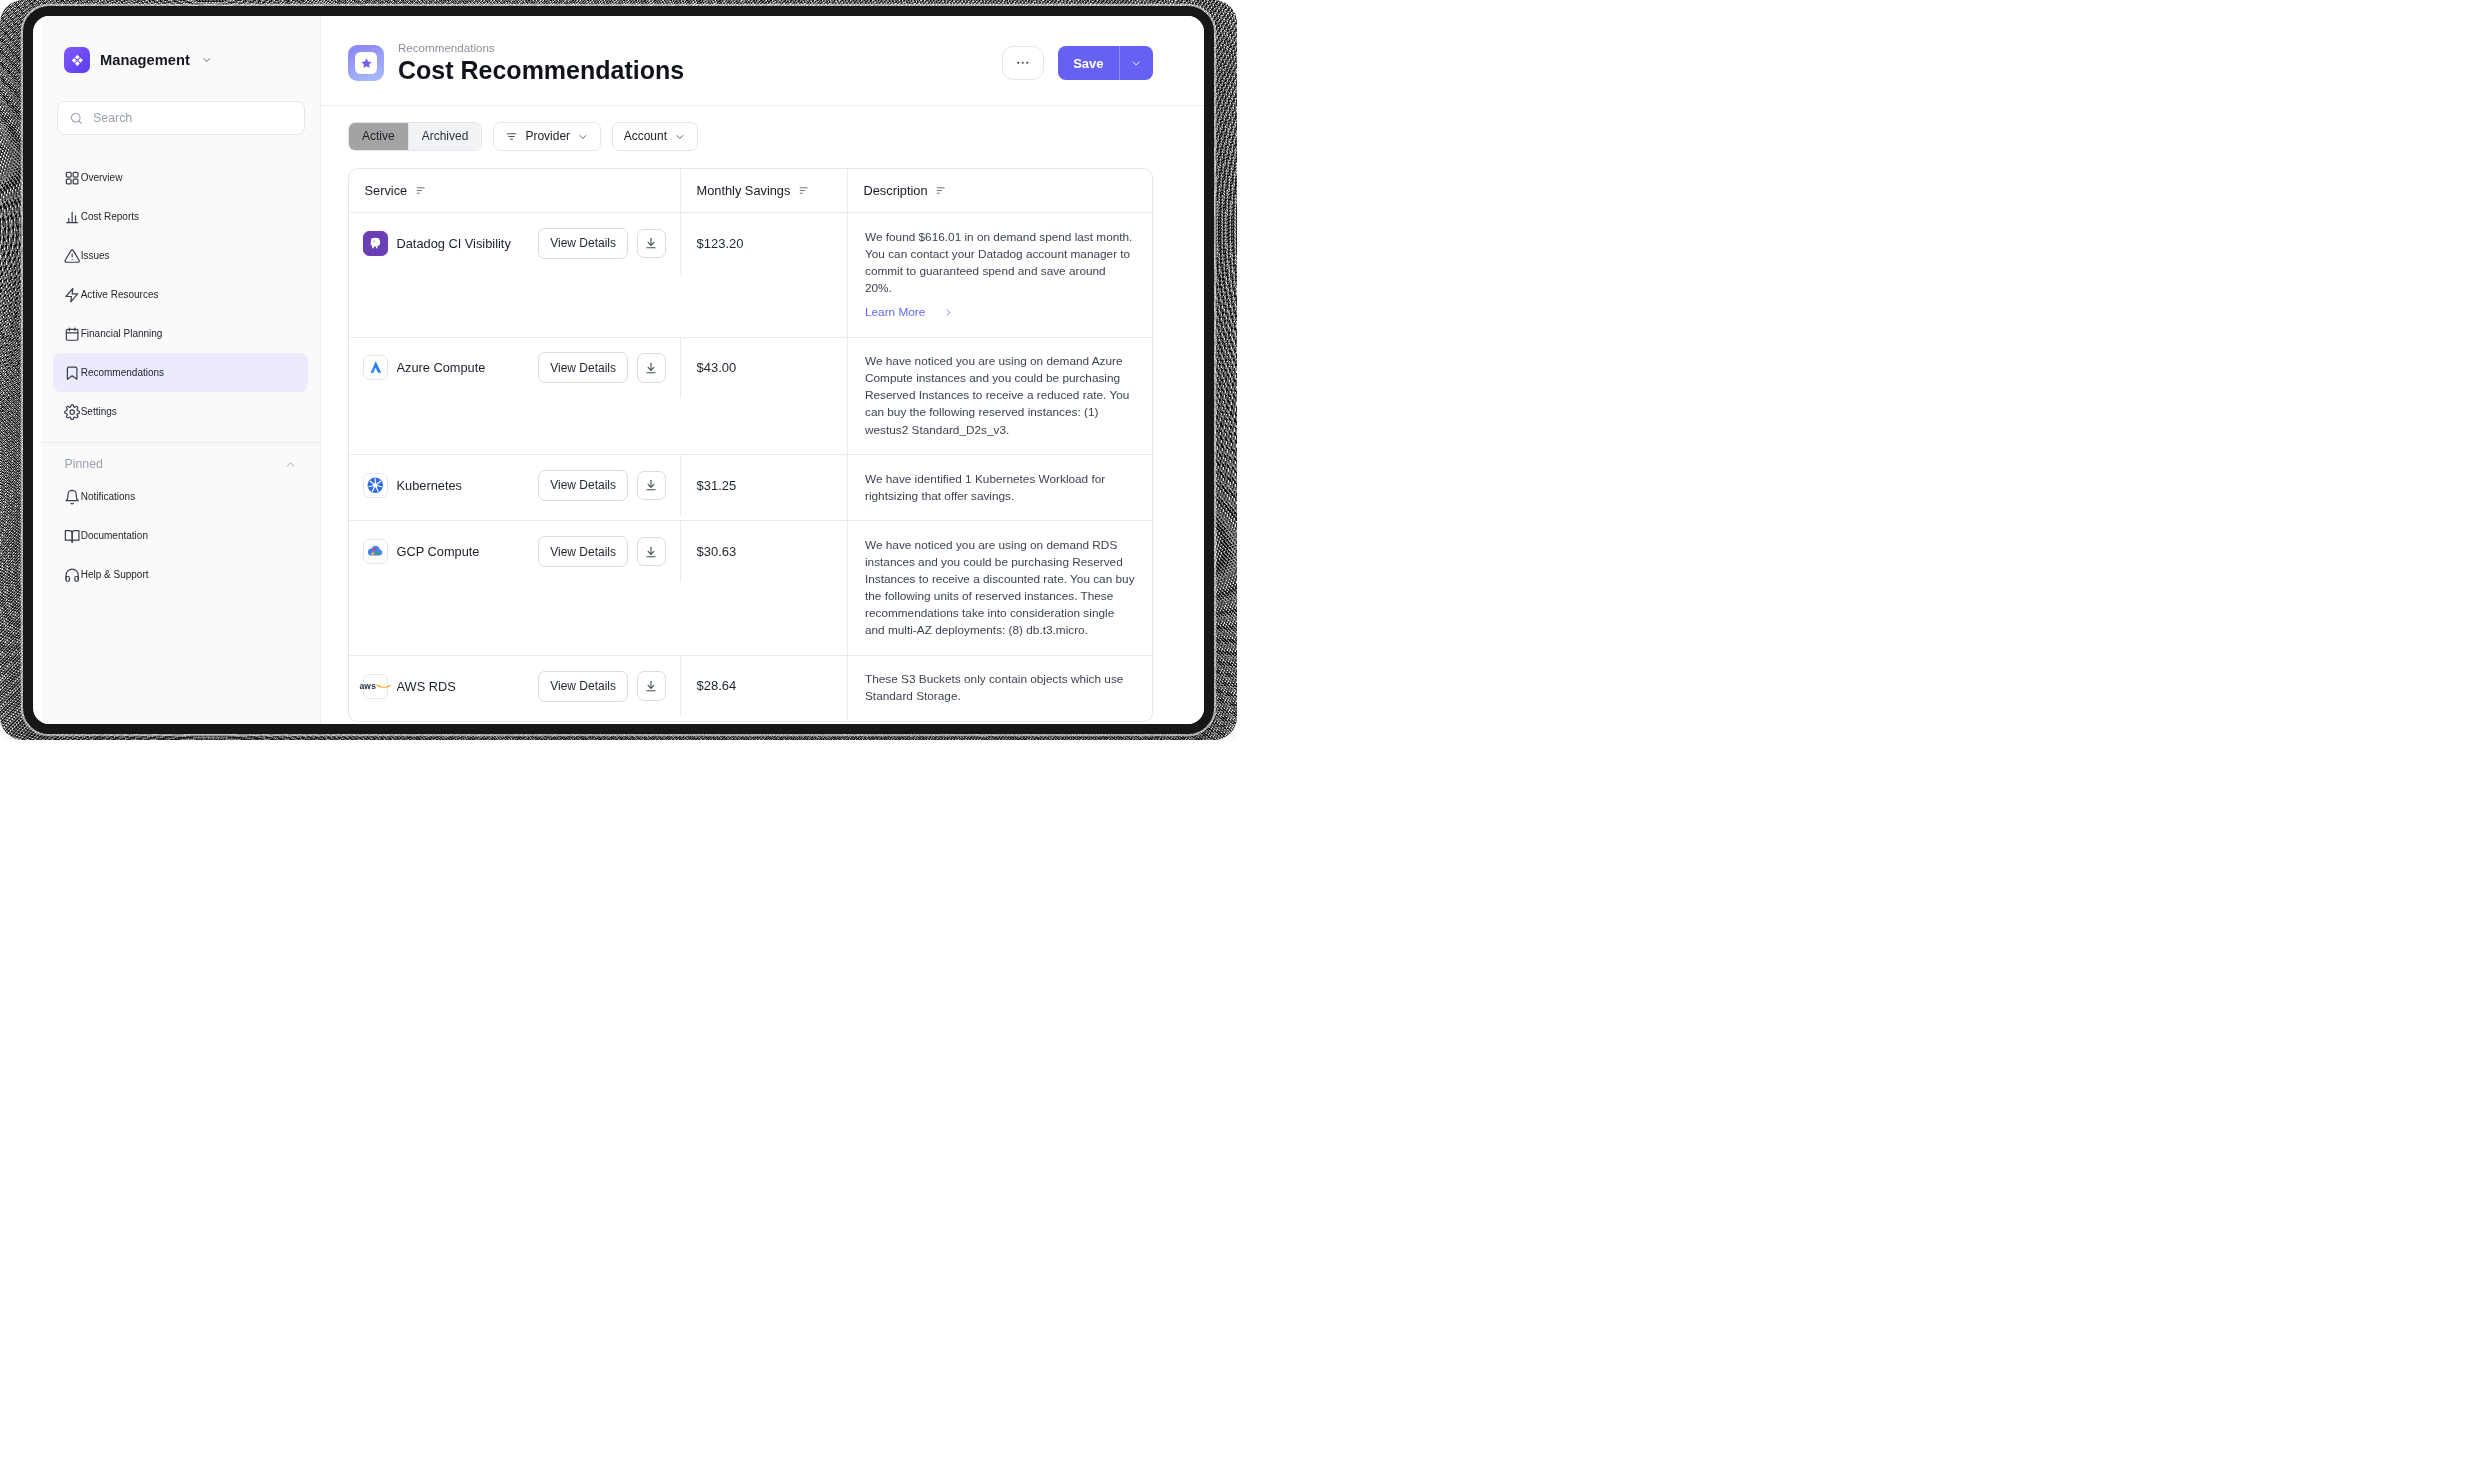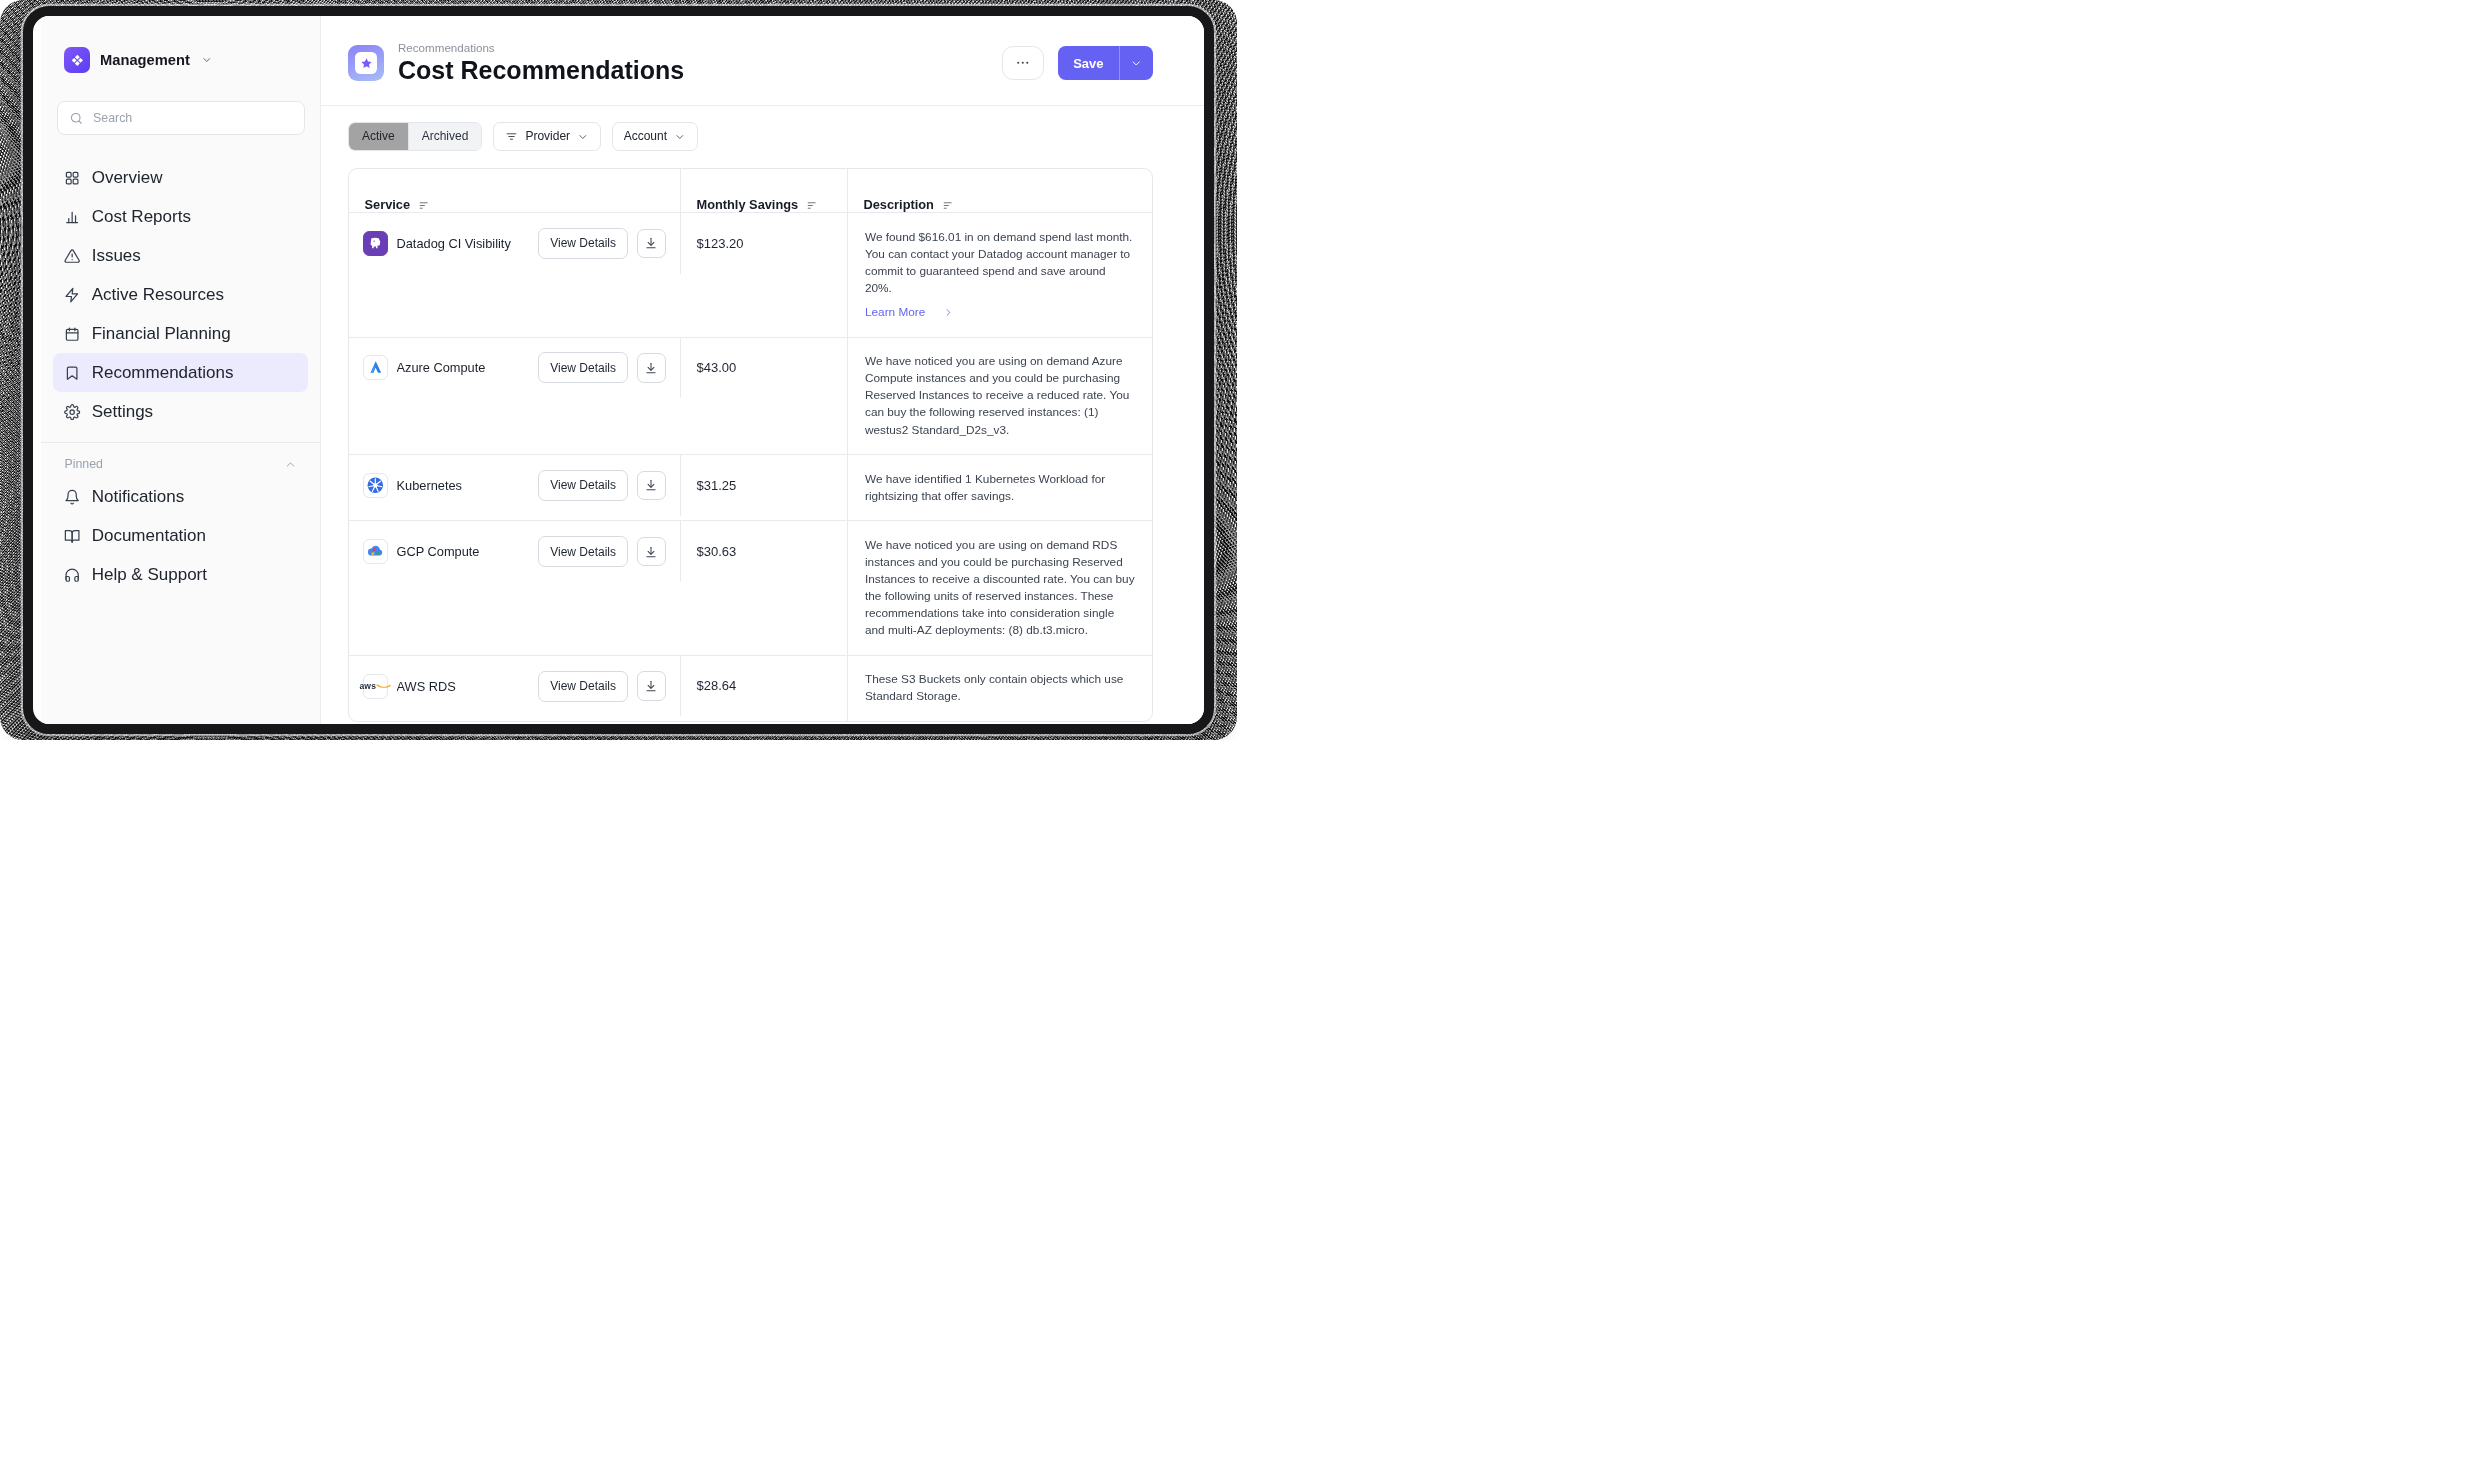--- a/index.html
+++ b/index.html
@@ -27,21 +27,21 @@
   .sidebar{width:279px;min-width:279px;background:#fafafa;border-right:0.8px solid #ececf0;display:flex;flex-direction:column;}
   .workspace{display:flex;align-items:center;gap:10px;padding:31px 23px 0;}
   .ws-logo{width:26px;height:26px;border-radius:7px;background:linear-gradient(135deg,#8057f8,#5b3df2);display:flex;align-items:center;justify-content:center;flex:none;}
   .ws-name{font-size:14.7px;font-weight:700;color:#15181e;}
   .caret{color:#4b515c;display:flex;margin-left:1.6px;}
   .search-box{margin:28px 15.5px 0;height:34px;border:0.8px solid #e4e6ea;border-radius:7.8px;background:#fff;display:flex;align-items:center;gap:7.8px;padding:0 11px;box-sizing:border-box;}
   .search-box svg{color:#9aa1ad;flex:none;}
   .search-box input{border:0;outline:none;background:transparent;font-family:inherit;font-size:12.4px;color:#111722;width:100%;}
   .search-box input::placeholder{color:#9aa1ad;}
   .nav{margin-top:23px;padding:0 12.4px;display:flex;flex-direction:column;}
-  .nav-item{display:flex;align-items:center;gap:11px;height:39px;padding:0 11px;border-radius:7.8px;font-size:17px;color:#20262f;cursor:pointer;}
+  .nav-item{display:flex;align-items:center;height:39px;padding:0 11px;border-radius:7.8px;font-size:10px;color:#20262f;cursor:pointer;}
   .nav-item.active{background:#eceafd;}
   .nav-item .ic{color:#39404d;}
   .pinned{margin-top:11px;border-top:0.8px solid #e9eaee;padding:12.4px 12.4px 0;}
   .pinned-header{display:flex;align-items:center;justify-content:space-between;padding:0 11px;color:#9aa2ae;font-size:12.4px;margin:1.6px 0 6.2px;}
   
   .main{flex:1;display:flex;flex-direction:column;min-width:0;background:#fff;}
   .main-header{height:90px;display:flex;align-items:center;padding:4.7px 51px 0 27px;border-bottom:0.8px solid #ececf0;box-sizing:border-box;}
   .header-badge{width:36px;height:36px;border-radius:9.3px;background:linear-gradient(160deg,#8a82f7,#a9bef8);display:flex;align-items:center;justify-content:center;flex:none;}
   .header-badge-inner{width:22px;height:22px;background:#fff;border-radius:5.4px;display:flex;align-items:center;justify-content:center;}
   .header-titles{margin-left:14px;}
@@ -58,21 +58,21 @@
   .seg{padding:0 13px;display:flex;align-items:center;font-size:12px;color:#20262f;background:#a3a3a3;cursor:pointer;}
   .seg.inactive{background:#f2f3f5;border-left:0.8px solid #e2e5ea;color:#2c333f;}
   .filter-btn{height:29.5px;border:0.8px solid #e2e5ea;border-radius:7px;background:#fff;display:flex;align-items:center;gap:7px;padding:0 11px;font-size:12px;color:#20262f;box-sizing:border-box;cursor:pointer;}
   .filter-btn .ic{color:#434a57;}
   
   .table{margin-top:17px;border:0.8px solid #e5e7eb;border-radius:9.3px;overflow:hidden;background:#fff;}
   .trow{display:grid;grid-template-columns:332px 167px 1fr;}
   .cell{border-right:0.8px solid #e9eaee;box-sizing:border-box;min-width:0;}
   .trow .cell:last-child{border-right:none;}
   .thead{border-bottom:0.8px solid #e9eaee;}
-  .thead .cell{display:flex;align-items:flex-end;gap:7.8px;padding:0 15.5px;height:43px;font-size:12.8px;font-weight:700;color:#171c26;}
+  .thead .cell{display:flex;align-items:center;gap:7.8px;padding:0 15.5px;height:43px;font-size:12.8px;font-weight:400;color:#171c26;}
   .sort-ic{color:#6b7280;display:flex;cursor:pointer;}
   .body-row{border-bottom:0.8px solid #e9eaee;}
   .table .body-row:last-child{border-bottom:none;}
   .cell-service{padding:14.7px 14px;display:flex;align-items:center;gap:8.5px;align-self:start;}
   .tile{width:25px;height:25px;border-radius:6.2px;border:0.8px solid #e5e7eb;background:#fff;display:flex;align-items:center;justify-content:center;flex:none;box-sizing:border-box;}
   .tile-datadog{background:#6a3fb5;border-color:#6a3fb5;}
   .svc-name{flex:1;font-size:12.8px;color:#1a212c;white-space:nowrap;overflow:hidden;}
   .view-btn{height:31px;padding:0 11px;border:0.8px solid #d7dae0;border-radius:7px;background:#fff;font-family:inherit;font-size:12px;color:#1f2630;display:flex;align-items:center;cursor:pointer;flex:none;}
   .dl-btn{width:29.5px;height:29.5px;border:0.8px solid #d7dae0;border-radius:7px;background:#fff;display:flex;align-items:center;justify-content:center;color:#3c4350;cursor:pointer;flex:none;}
   .cell-savings{padding:22.5px 15.5px;font-size:13px;color:#1f2630;}

